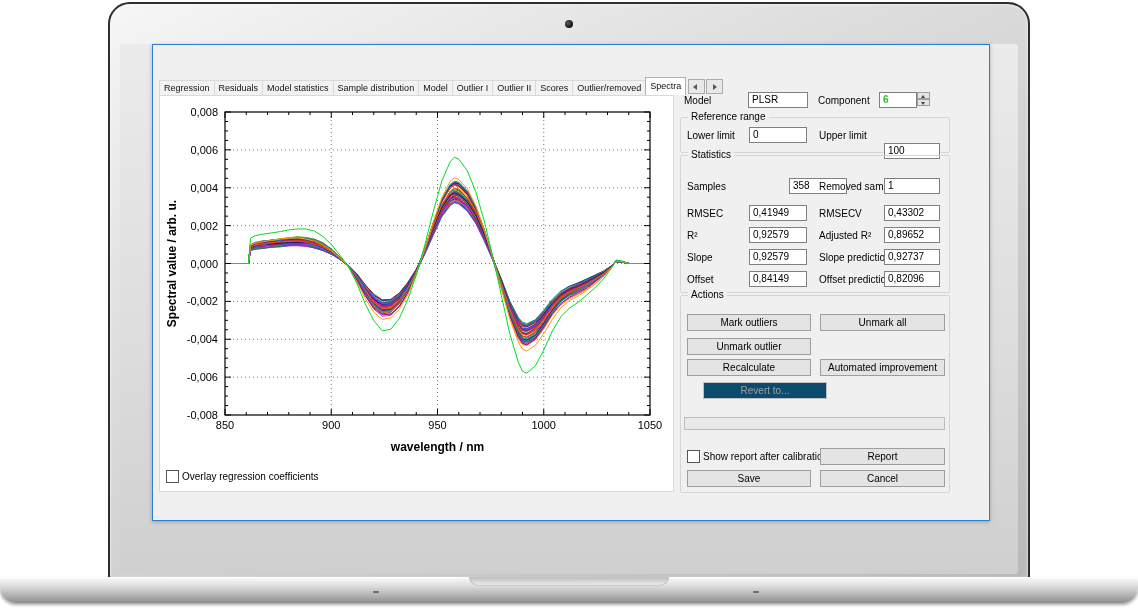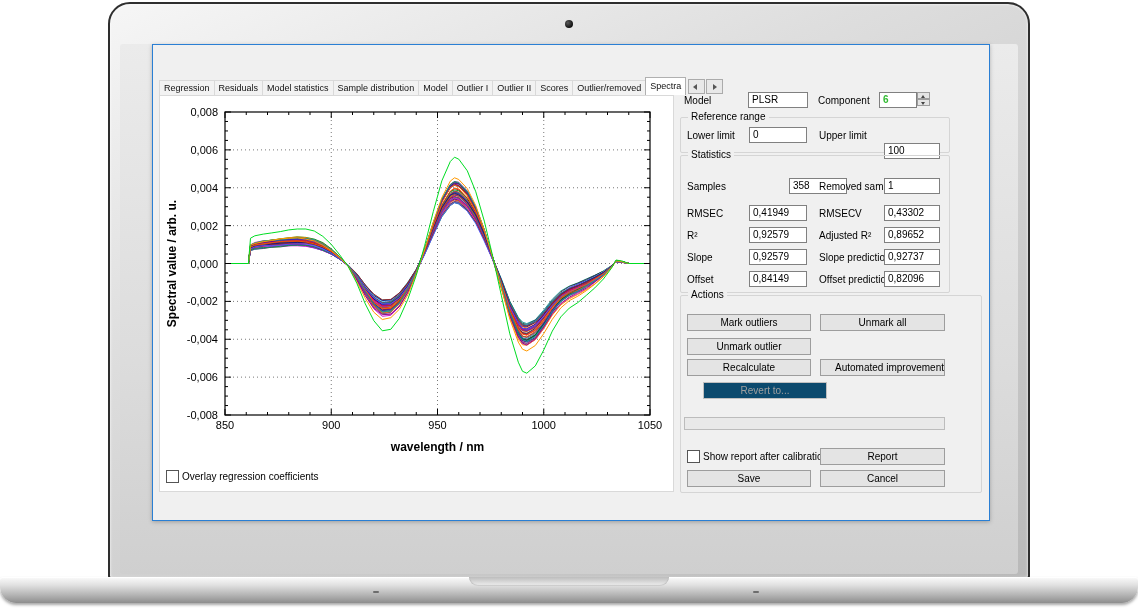--- a/index.html
+++ b/index.html
@@ -336,27 +336,27 @@
       <span class="field" style="left:68px;top:93px;width:50px;">0,92579</span>
       <span class="label" style="left:138px;top:96px;">Slope prediction</span>
       <span class="field" style="left:203px;top:93px;width:48px;">0,92737</span>
 
       <span class="label" style="left:6px;top:118px;">Offset</span>
       <span class="field" style="left:68px;top:115px;width:50px;">0,84149</span>
       <span class="label" style="left:138px;top:118px;">Offset prediction</span>
       <span class="field" style="left:203px;top:115px;width:48px;">0,82096</span>
     </div>
 
-    <div class="groupbox" style="left:527px;top:250px;width:268px;height:196px;padding-left:32px;">
+    <div class="groupbox" style="left:527px;top:250px;width:268px;height:196px;">
       <span class="grouptitle">Actions</span>
       <span class="btn" style="left:6px;top:18px;width:122px;">Mark outliers</span>
       <span class="btn" style="left:139px;top:18px;width:123px;">Unmark all</span>
       <span class="btn" style="left:6px;top:42px;width:122px;">Unmark outlier</span>
       <span class="btn" style="left:6px;top:63px;width:122px;">Recalculate</span>
-      <span class="btn" style="left:139px;top:63px;width:123px;text-align:right;">Automated improvement</span>
+      <span class="btn" style="left:139px;top:63px;width:123px;">Automated improvement</span>
       <span class="btn disabled" style="left:6px;top:86px;width:122px;">Revert to...</span>
       <span class="progress" style="left:3px;top:121px;width:259px;"></span>
       <span class="cb" style="left:6px;top:154px;"></span>
       <span class="cb-label" style="left:22px;top:155px;">Show report after calibration</span>
       <span class="btn" style="left:139px;top:152px;width:123px;">Report</span>
       <span class="btn" style="left:6px;top:174px;width:122px;">Save</span>
       <span class="btn" style="left:139px;top:174px;width:123px;">Cancel</span>
     </div>
   </div>
 

